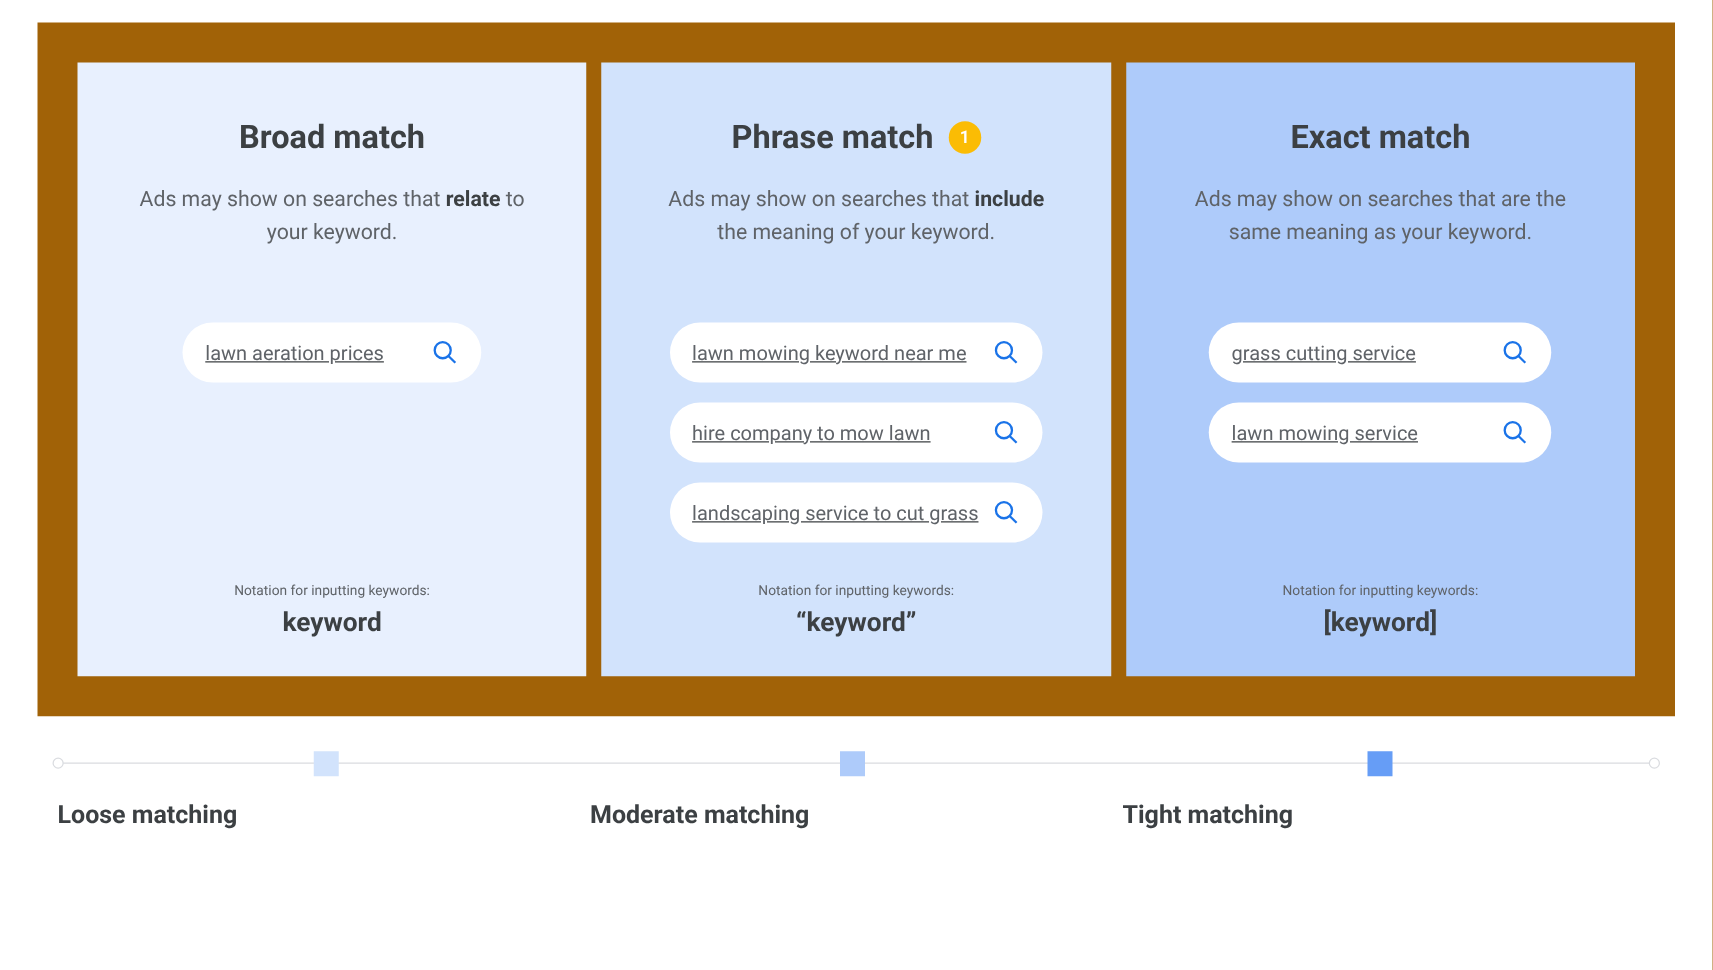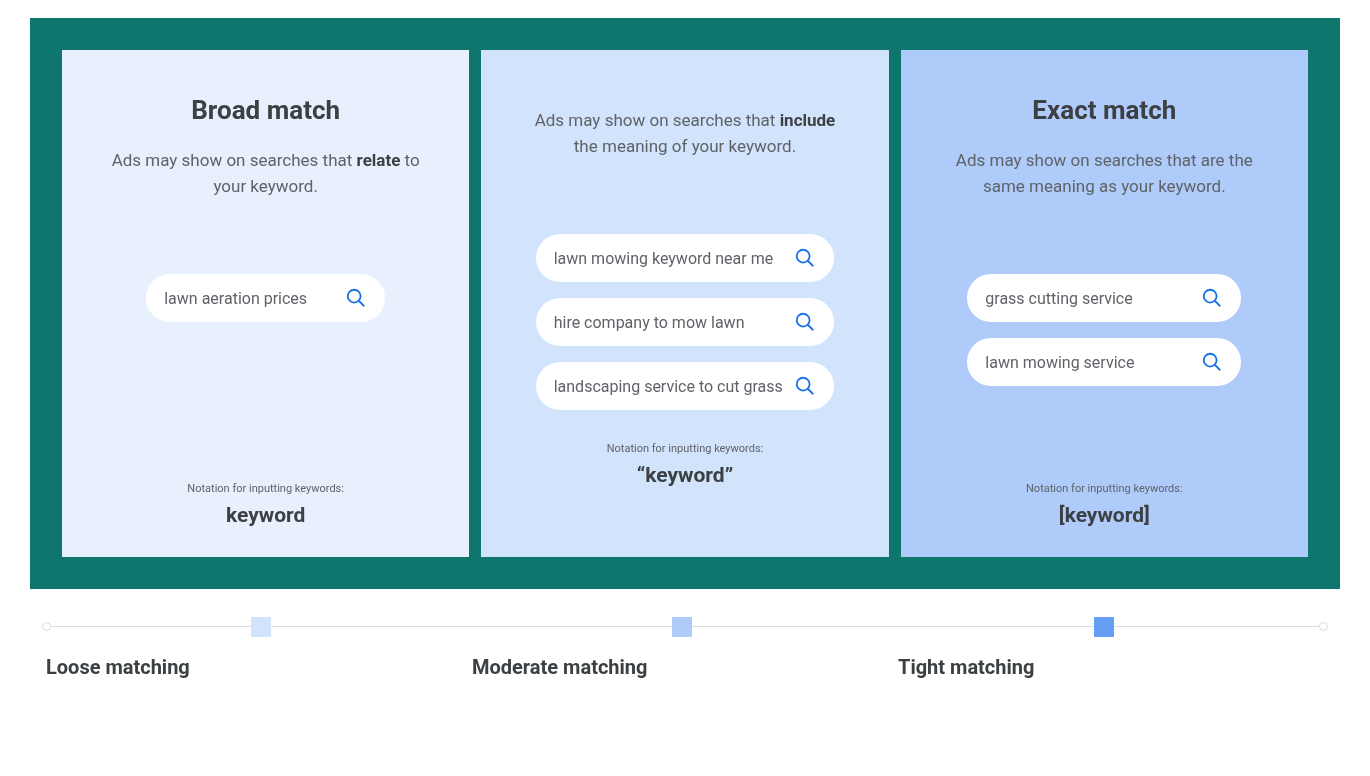--- a/index.html
+++ b/index.html
@@ -7,21 +7,21 @@
     font-family: -apple-system, BlinkMacSystemFont, "Segoe UI", Roboto, Arial, sans-serif;
     background: #fff;
     color: #3c4043;
     width: 1370px;
     height: 776px;
   }
   .canvas {
     padding: 18px 30px 0 30px;
   }
   .cards-wrap {
-    background: #0f766e;
+    background: #a16207;
     padding: 32px 32px 32px 32px;
     display: flex;
     gap: 12px;
   }
   .card {
     flex: 1;
     padding: 40px 28px 30px 28px;
     display: flex;
     flex-direction: column;
     align-items: center;
@@ -54,27 +54,28 @@
   .desc {
     margin-top: 18px;
     font-size: 17px;
     line-height: 1.5;
     color: #5f6368;
     max-width: 320px;
     min-height: 90px;
   }
   .desc b { font-weight: 700; color: #3c4043; }
   .examples {
-    margin-top: 36px;
+    margin-top: 20px;
     width: 100%;
     display: flex;
     flex-direction: column;
     gap: 16px;
     align-items: center;
     min-height: 190px;
+    text-decoration: underline;
   }
   .pill {
     background: #fff;
     border-radius: 999px;
     display: flex;
     align-items: center;
     justify-content: space-between;
     padding: 0 18px;
     height: 48px;
     width: 85%;
@@ -163,20 +164,24 @@
                 <line x1="21" y1="21" x2="15" y2="15"></line>
               </svg>
           </span>
         </div>
       </div>
       <div class="notation-label">Notation for inputting keywords:</div>
       <div class="notation-value">keyword</div>
     </div>
 
     <div class="card phrase">
+      <div class="title-row">
+        <h2>Phrase match</h2>
+        <span class="badge">1</span>
+      </div>
       <p class="desc">
         <span>Ads may show on searches that </span><b>include</b><span> the meaning of your keyword.</span>
       </p>
       <div class="examples">
         <div class="pill">
           <span>lawn mowing keyword near me</span>
           <span class="search-icon">
             <svg width="22" height="22" viewBox="0 0 24 24" fill="none" stroke="#1a73e8" stroke-width="2">
                 <circle cx="10" cy="10" r="7"></circle>
                 <line x1="21" y1="21" x2="15" y2="15"></line>

